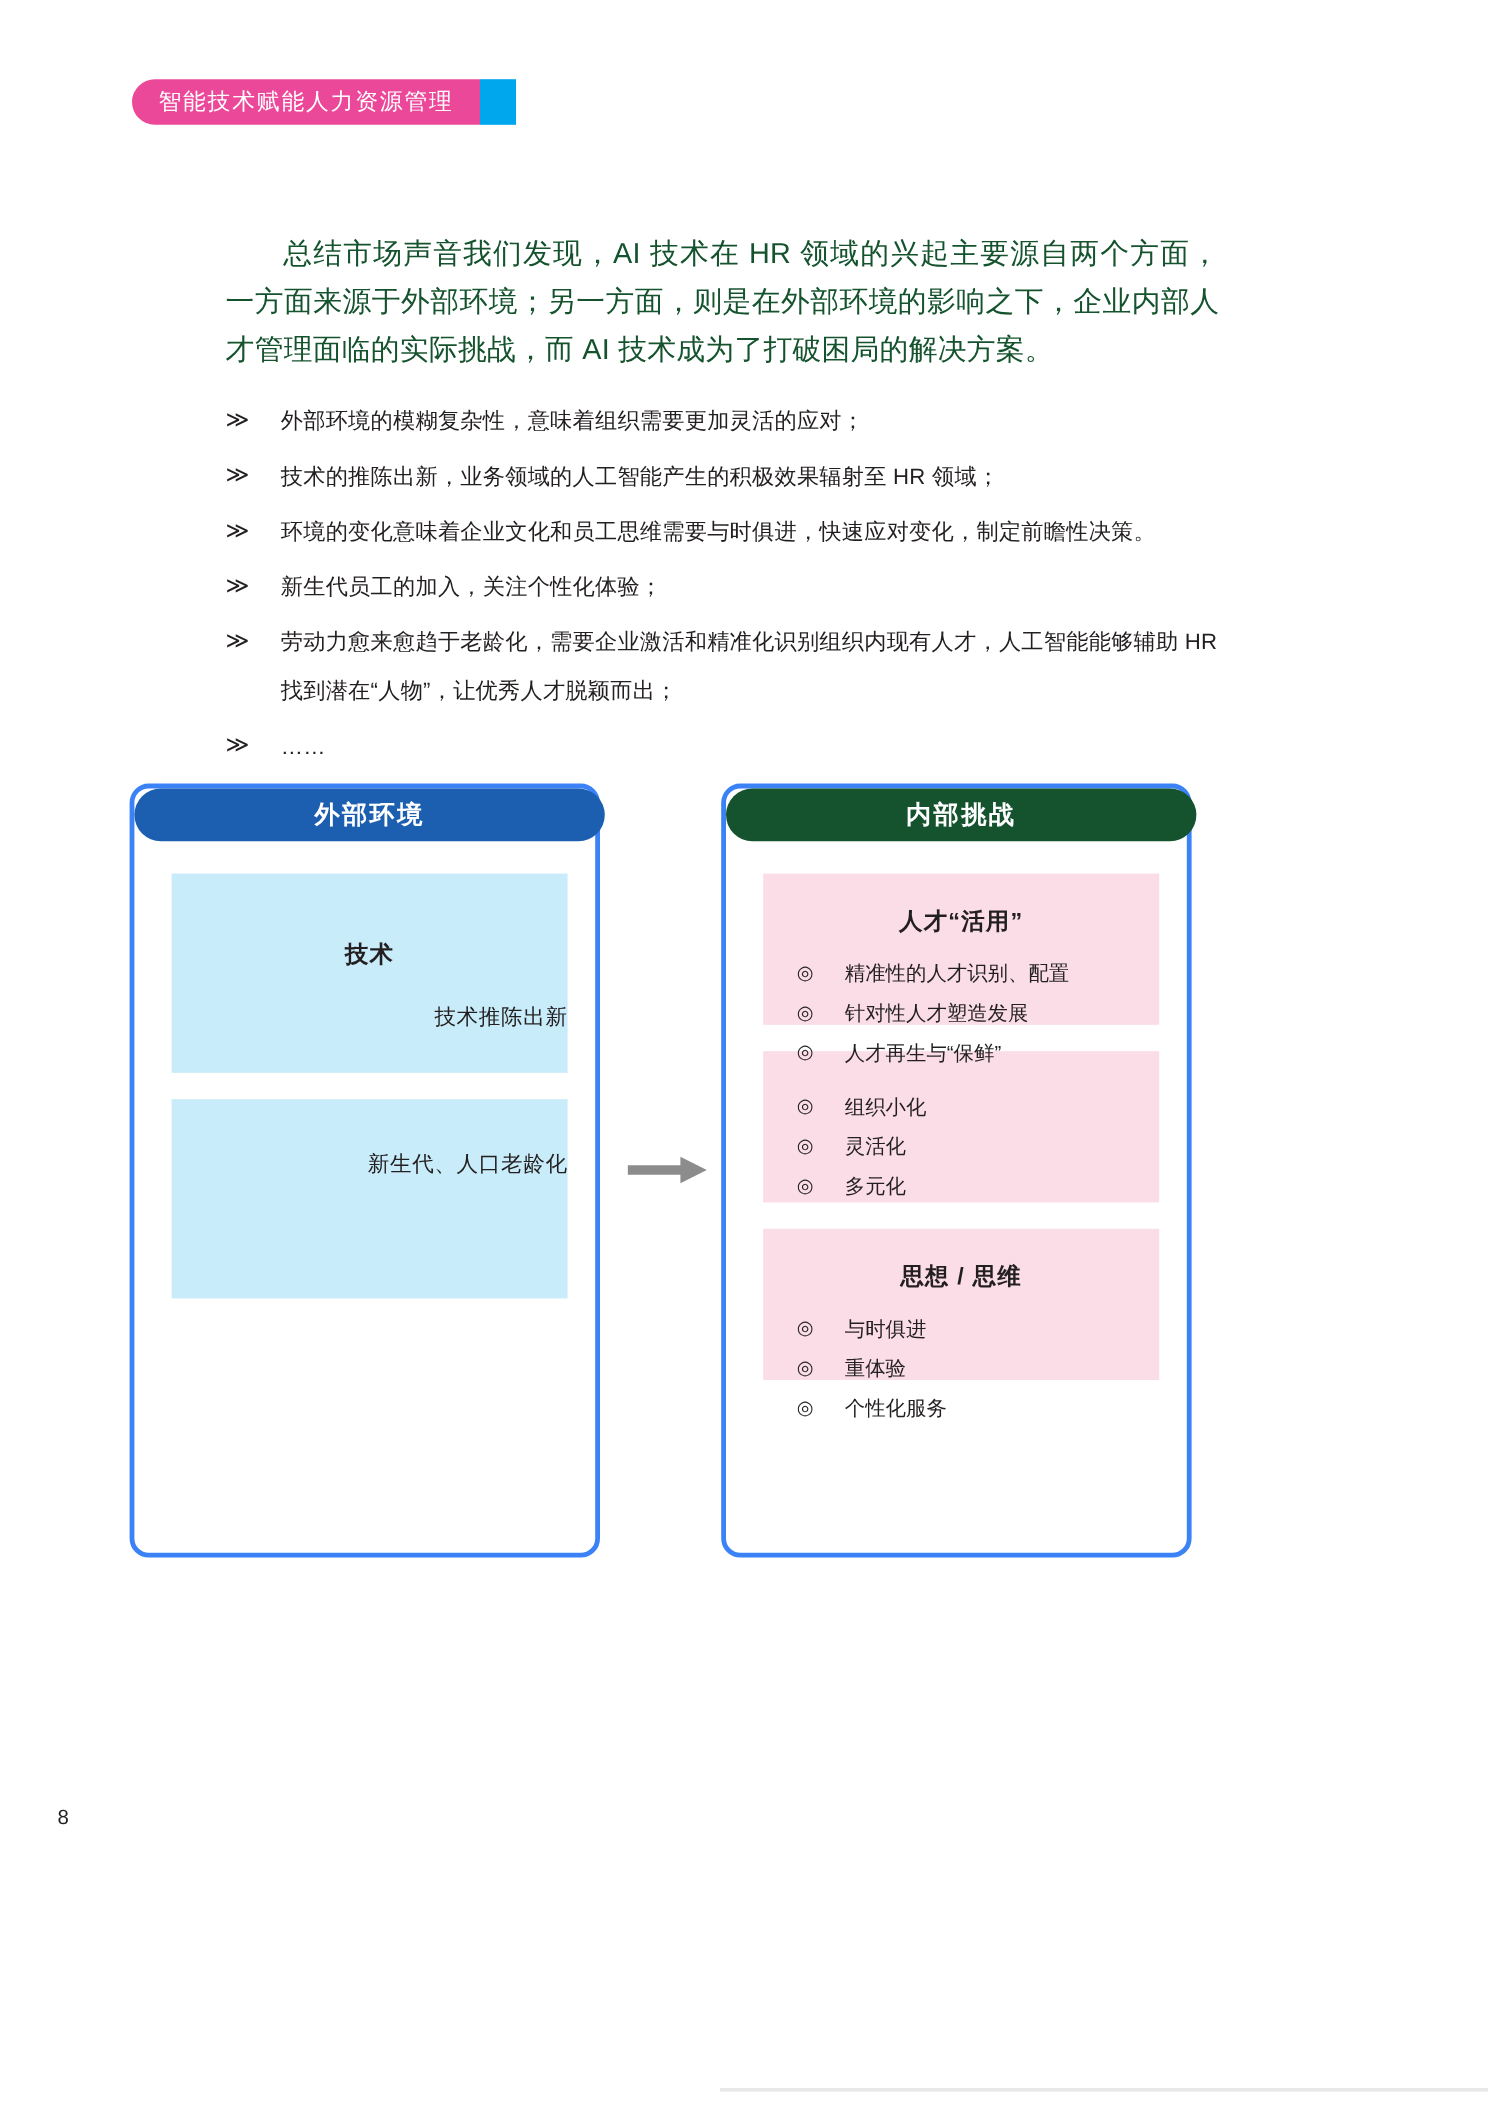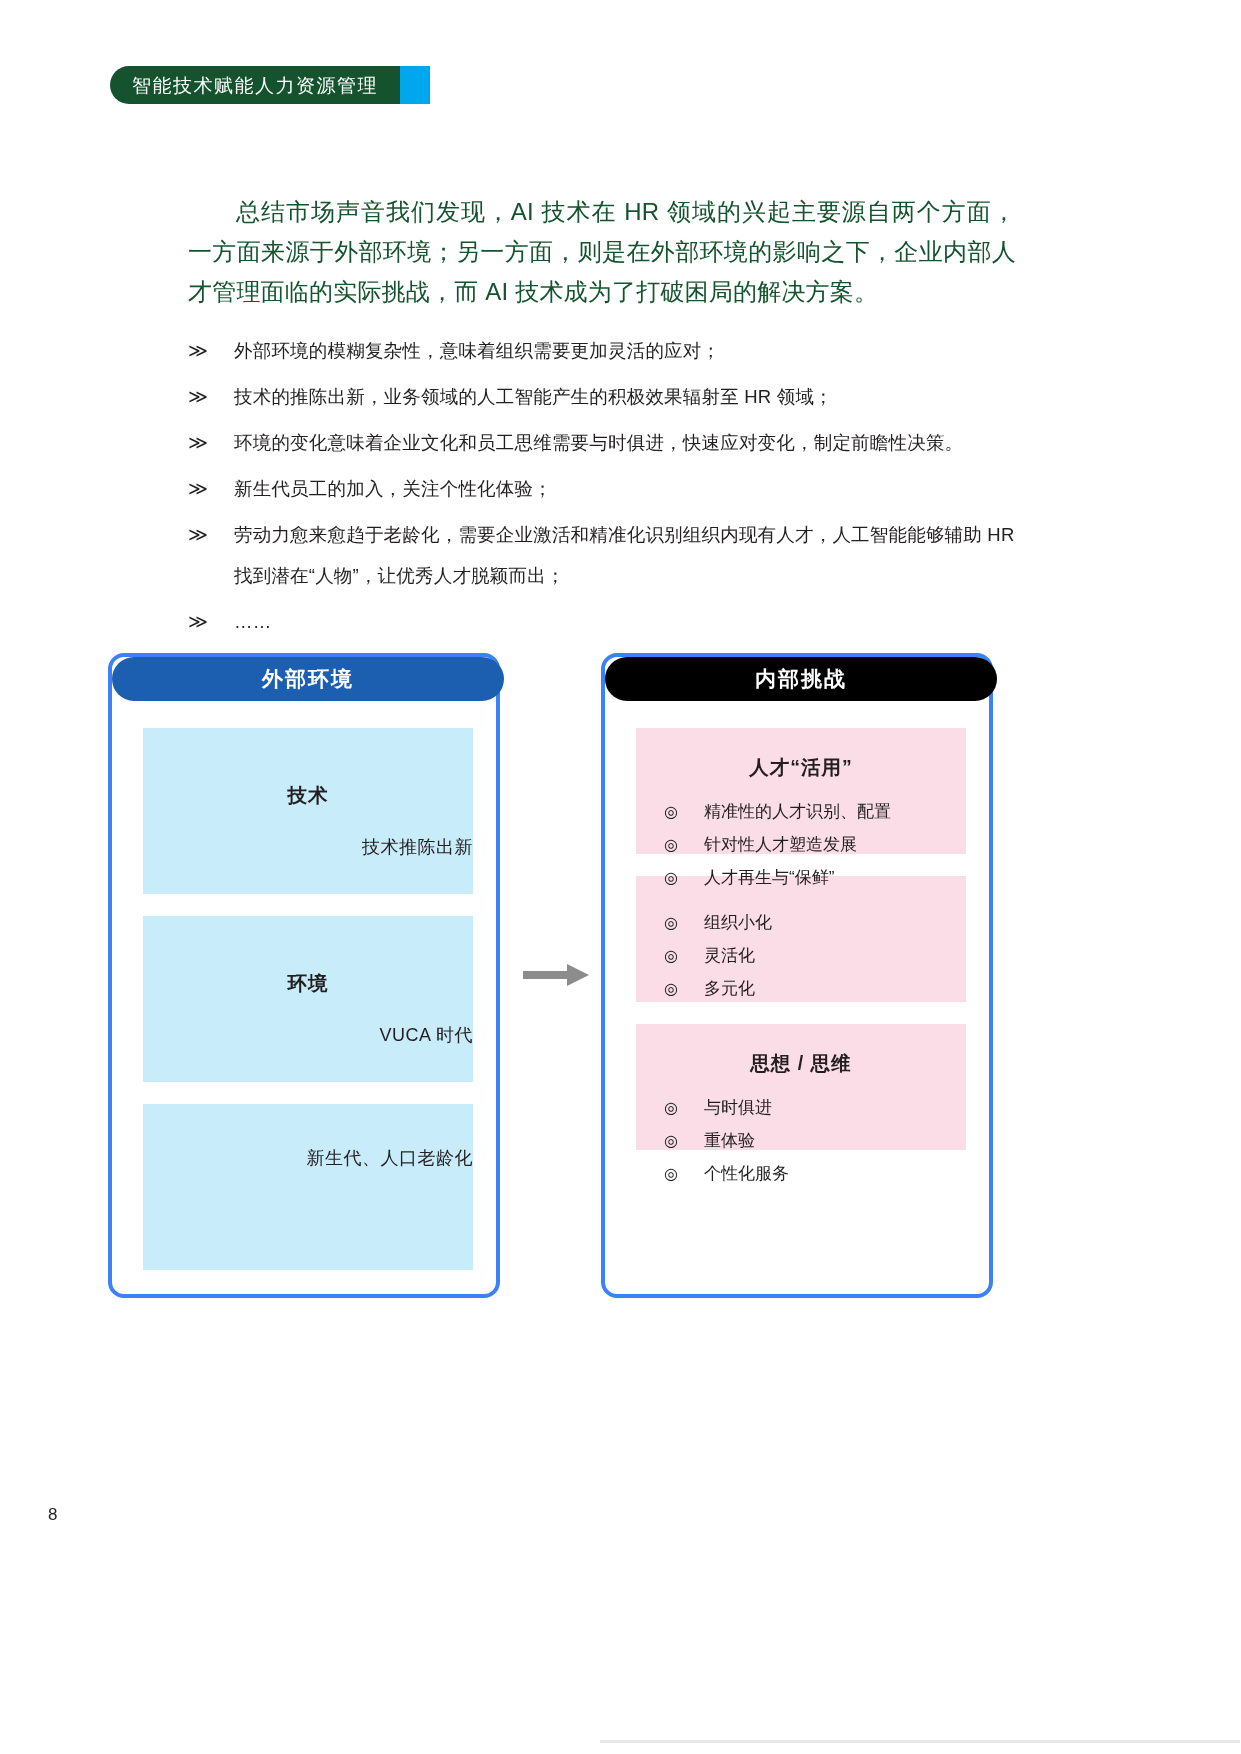--- a/index.html
+++ b/index.html
@@ -19,21 +19,21 @@
   
   .header {
     position: absolute;
     left: 110px;
     top: 66px;
     display: flex;
     align-items: stretch;
     height: 38px;
   }
   .header-pill {
-    background: #14532d;
+    background: #ec4899;
     color: #ffffff;
     border-radius: 19px 0 0 19px;
     display: flex;
     align-items: center;
     padding: 0 22px 0 22px;
     font-size: 19px;
     letter-spacing: 1.5px;
     line-height: 1;
     font-weight: 400;
   }
@@ -113,21 +113,21 @@
     display: flex;
     align-items: center;
     justify-content: center;
     color: #ffffff;
     font-size: 21px;
     font-weight: bold;
     letter-spacing: 2px;
     box-sizing: border-box;
   }
   .col-header.blue { background: #1c5fb0; }
-  .col-header.rose { background: #000000; }
+  .col-header.rose { background: #14532d; }
 
   .cards {
     position: absolute;
     left: 31px;
     top: 71px;
     width: 330px;
   }
   .card {
     width: 330px;
     box-sizing: border-box;
@@ -247,24 +247,20 @@
   <div class="column left">
     <div class="col-header blue">
       <span>外部环境</span>
     </div>
     <div class="cards">
       <div class="card blue">
         <div class="card-title">技术</div>
         <div class="card-sub">技术推陈出新</div>
       </div>
       <div class="card blue">
-        <div class="card-title">环境</div>
-        <div class="card-sub">VUCA 时代</div>
-      </div>
-      <div class="card blue">
         <div class="card-sub">新生代、人口老龄化</div>
       </div>
     </div>
   </div>
 
   <svg class="arrow" viewBox="0 0 66 24">
     <path d="M0 8 H44 V1 L66 12 L44 23 V16 H0 Z" fill="#8c8c8c"></path>
   </svg>
 
   <div class="column right">

